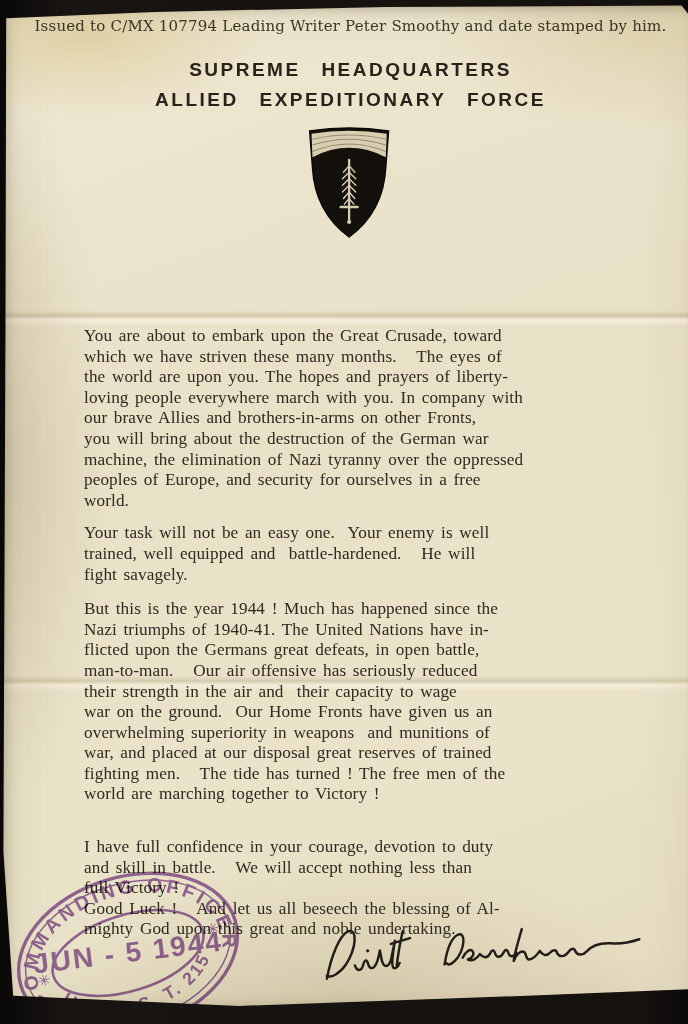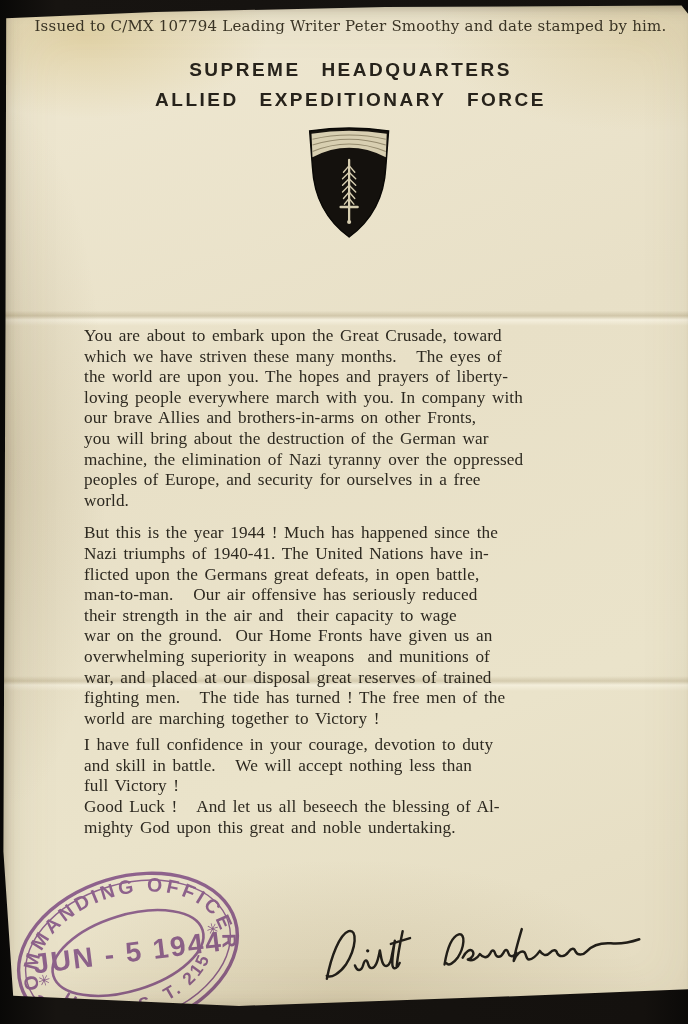--- a/index.html
+++ b/index.html
@@ -60,21 +60,21 @@
     letter-spacing: 0.4px; word-spacing: 2.6px;
   }
   .bodytext {
     position: absolute; top: 322px; left: 82px; width: 516px;
     font-size: 17.2px; line-height: 20.6px; color: #2d2920;
     letter-spacing: 0.1px; word-spacing: 2.2px;
   }
   .bodytext p { margin: 0; white-space: pre-wrap; }
   .bodytext p.p1 { margin-bottom: 12px; }
   .bodytext p.p2 { margin-bottom: 14px; }
-  .bodytext p.p3 { margin-bottom: 6px; }
+  .bodytext p.p3 { margin-bottom: 32px; }
   .bodytext p.p4 { margin-bottom: 0; }
   .signature {
     position: absolute; left: 312px; top: 912px;
     width: 336px; height: 82px;
     transform: rotate(-2deg);
   }
   .signature path { stroke: #211e18; stroke-width: 2.4; fill: none;
     stroke-linecap: round; stroke-linejoin: round; }
   .stamp {
     position: absolute; left: 0; top: 858px;
@@ -142,20 +142,23 @@
     <div class="bodytext">
       <p class="p1">You are about to embark upon the Great Crusade, toward
 which we have striven these many months.   The eyes of
 the world are upon you. The hopes and prayers of liberty-
 loving people everywhere march with you. In company with
 our brave Allies and brothers-in-arms on other Fronts,
 you will bring about the destruction of the German war
 machine, the elimination of Nazi tyranny over the oppressed
 peoples of Europe, and security for ourselves in a free
 world.</p>
+      <p class="p2">Your task will not be an easy one.  Your enemy is well
+trained, well equipped and  battle-hardened.   He will
+fight savagely.</p>
       <p class="p3">But this is the year 1944 ! Much has happened since the
 Nazi triumphs of 1940-41. The United Nations have in-
 flicted upon the Germans great defeats, in open battle,
 man-to-man.   Our air offensive has seriously reduced
 their strength in the air and  their capacity to wage
 war on the ground.  Our Home Fronts have given us an
 overwhelming superiority in weapons  and munitions of
 war, and placed at our disposal great reserves of trained
 fighting men.   The tide has turned ! The free men of the
 world are marching together to Victory !</p>

